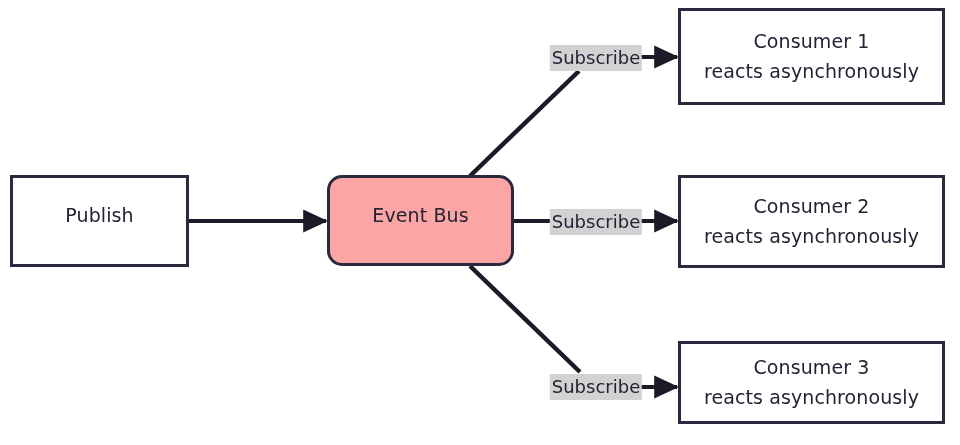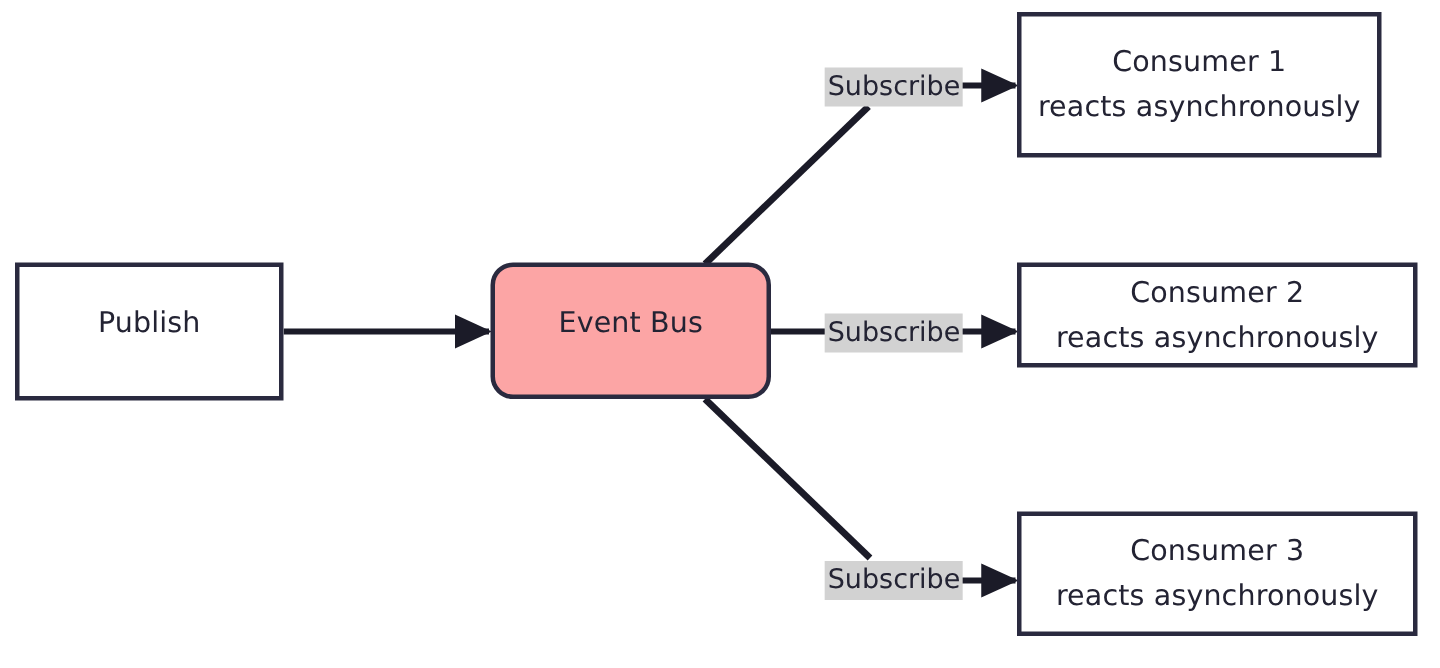--- a/index.html
+++ b/index.html
@@ -48,22 +48,22 @@
   }
   .node .line1 { margin-bottom: 11px; }
 
   .node.rounded {
     border-radius: 15px;
     background: #fca5a5;
   }
 
   #node-producer   { left: 10px;  top: 175px; width: 179px; height: 92px; }
   #node-eventbus   { left: 327px; top: 175px; width: 187px; height: 91px; }
-  #node-consumer-1 { left: 678px; top: 8px;   width: 243px; height: 97px; }
-  #node-consumer-2 { left: 678px; top: 175px; width: 267px; height: 70px; }
+  #node-consumer-1 { left: 678px; top: 8px;   width: 267px; height: 97px; }
+  #node-consumer-2 { left: 678px; top: 175px; width: 267px; height: 93px; }
   #node-consumer-3 { left: 678px; top: 341px; width: 267px; height: 83px; }
 
   .edge-label {
     position: absolute;
     background: #d2d2d2;
     color: #232333;
     font-size: 18px;
     line-height: 23px;
     padding: 1px 2px 2px 2px;
     white-space: nowrap;

